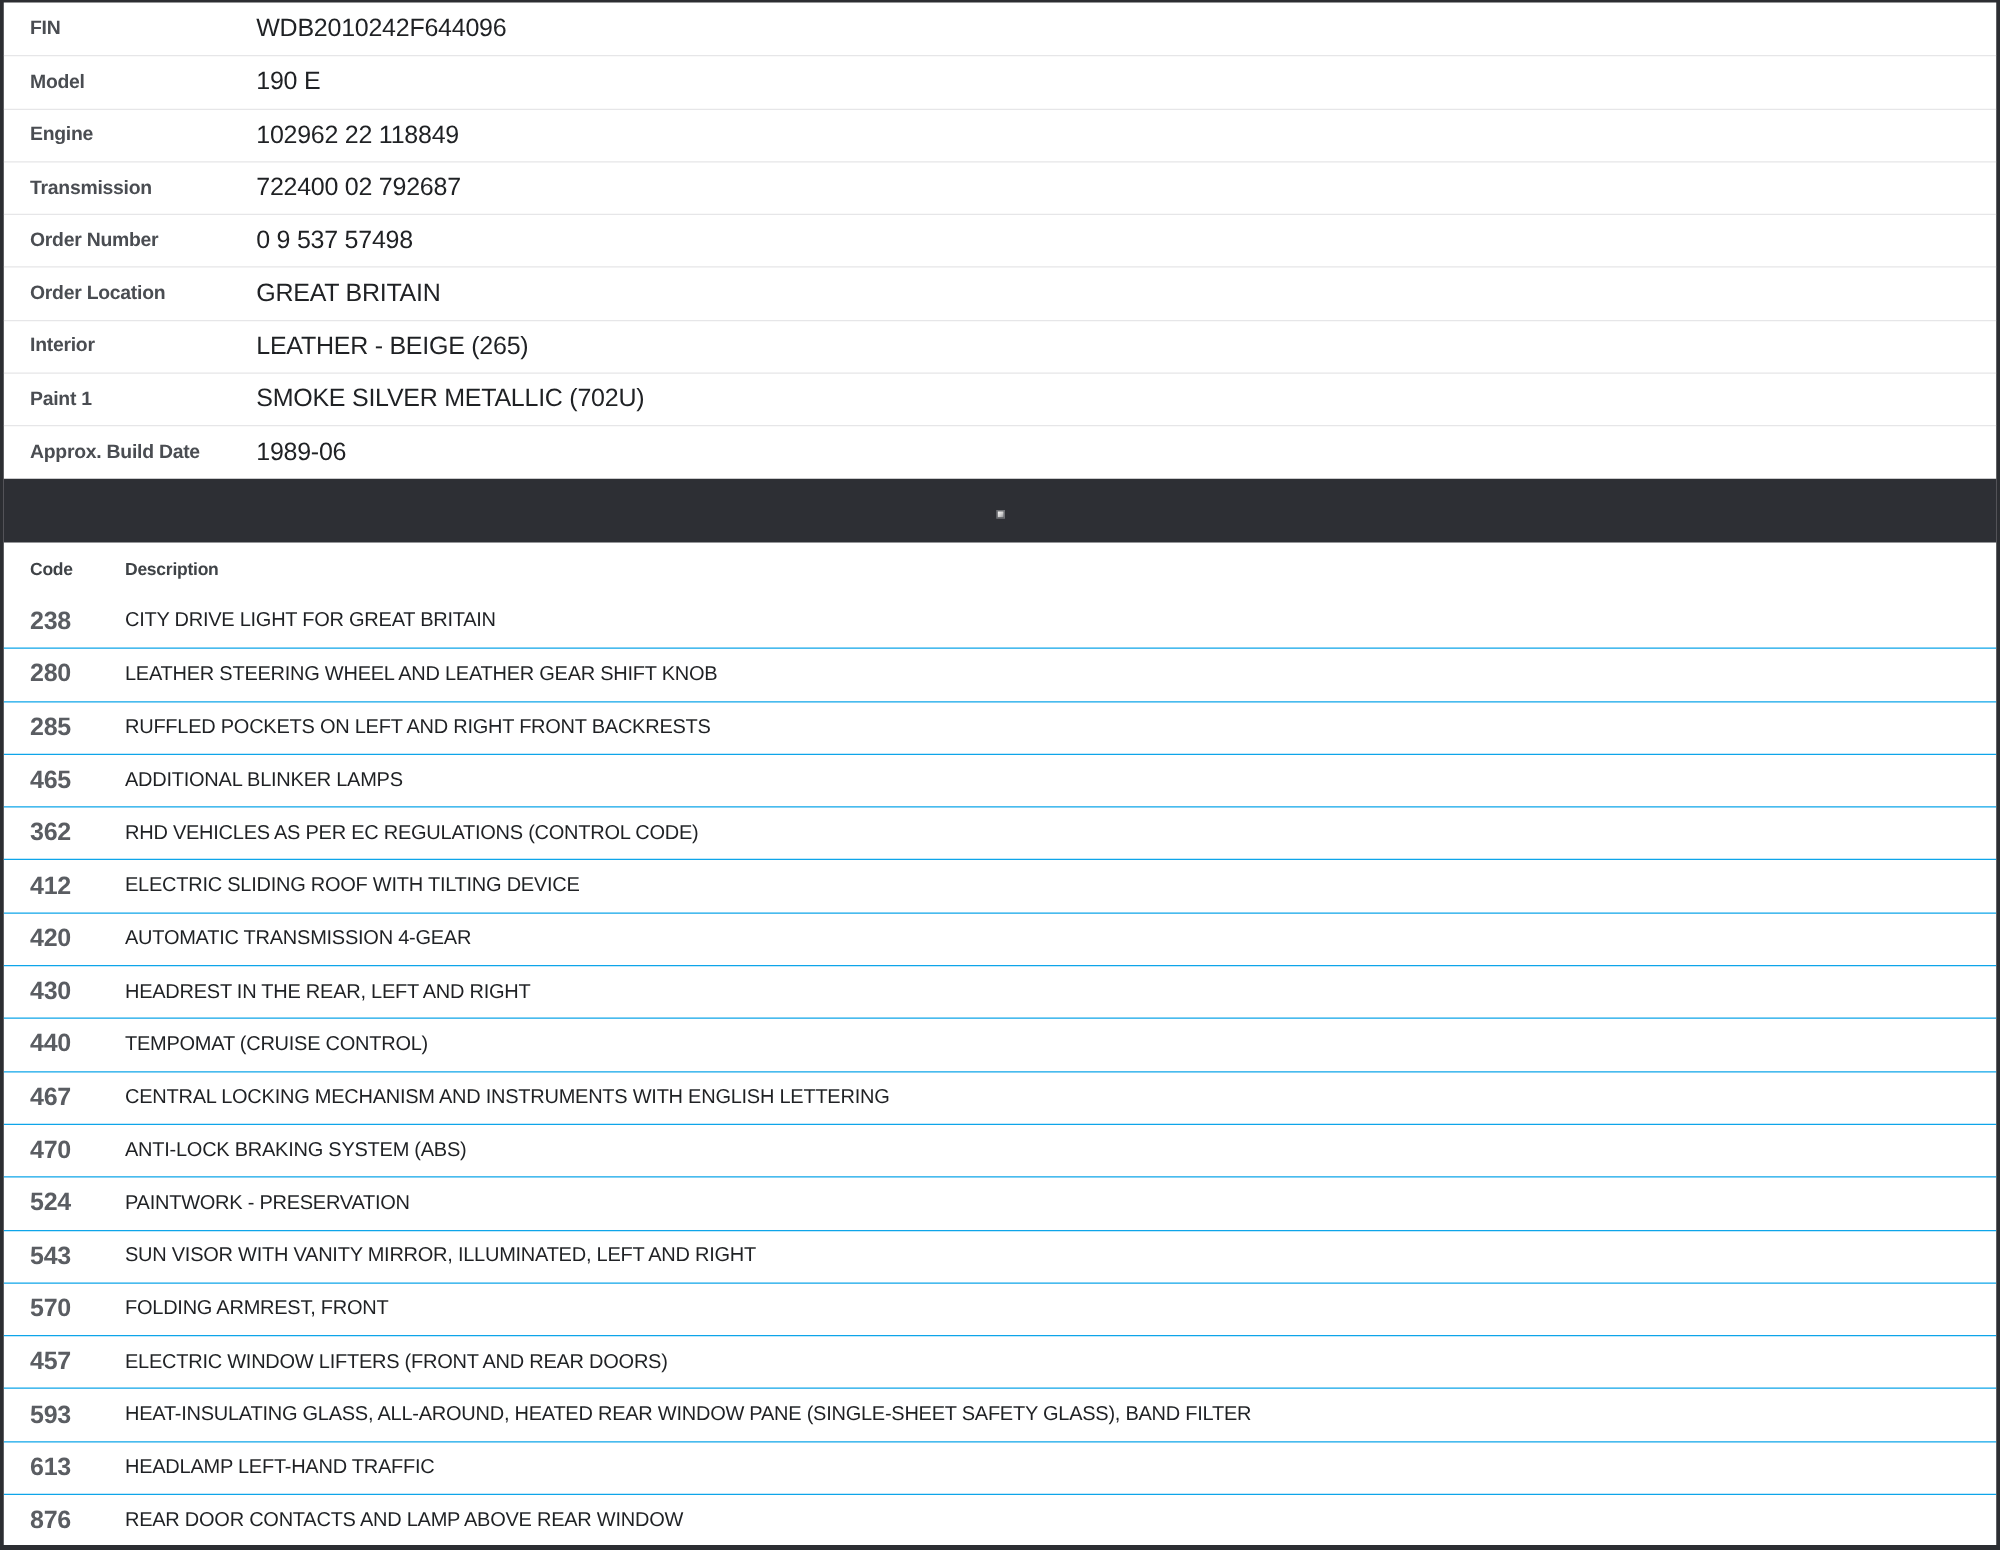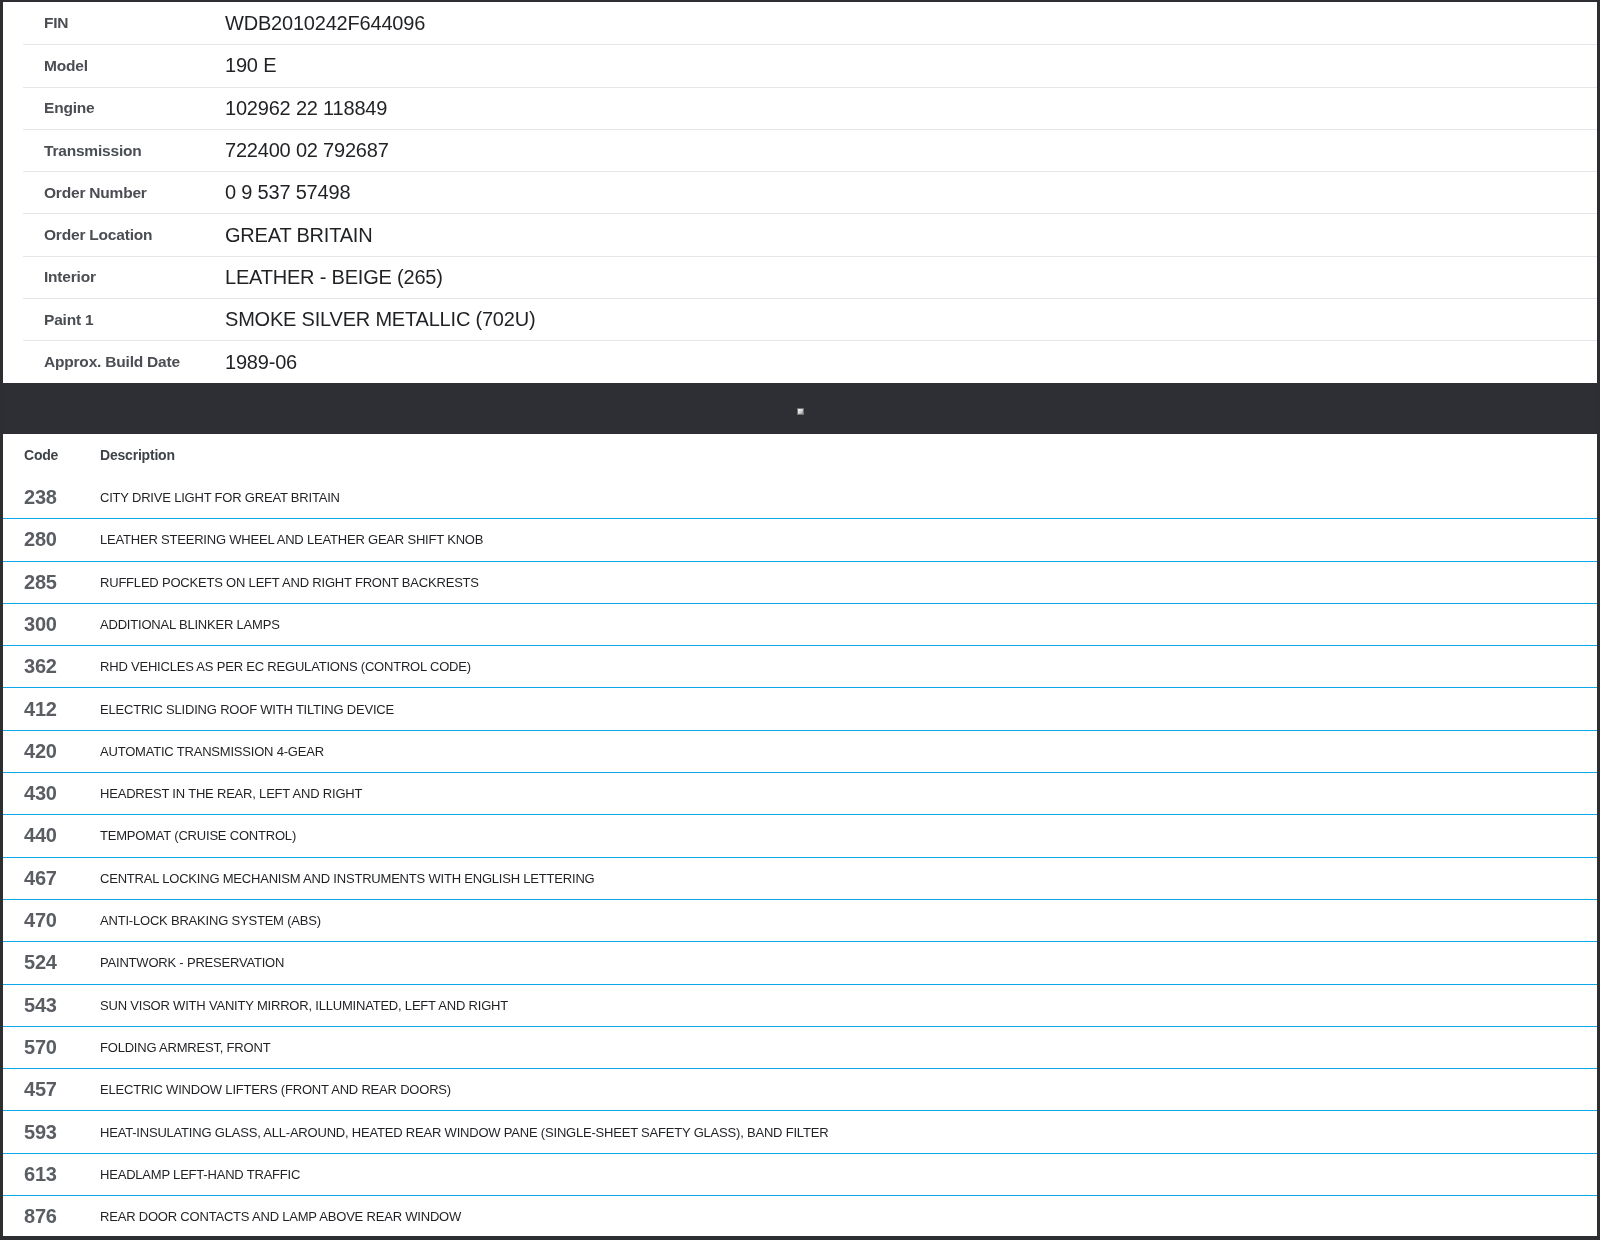--- a/index.html
+++ b/index.html
@@ -13,21 +13,21 @@
     width: 1600px; height: 1240px;
     border-top: 2px solid #2c2e32;
     border-left: 3px solid #2c2e32;
     border-right: 3px solid #2c2e32;
     border-bottom: 4px solid #2c2e32;
     background: #fff;
     overflow: hidden;
   }
 
   
-  .info-table { width: 100%; padding-left: 20px; }
+  .info-table { width: 100%; }
   .info-row {
     display: grid;
     grid-template-columns: 181px 1fr;
     align-items: center;
     height: 42.3px;
     padding-left: 21px;
   }
   .info-row + .info-row { border-top: 1px solid #e6e6e8; }
   .info-label {
     font-size: 15.5px;
@@ -75,21 +75,21 @@
     color: #3f4347;
     letter-spacing: -0.2px;
   }
   .code-cell {
     font-size: 20px;
     font-weight: 700;
     color: #5a5d62;
     letter-spacing: -0.2px;
   }
   .desc-cell {
-    font-size: 13px;
+    font-size: 16px;
     font-weight: 400;
     color: #1f2124;
     letter-spacing: -0.2px;
     white-space: nowrap;
   }
 </style>
 </head>
 <body>
 
 <div class="page">
@@ -162,21 +162,21 @@
           <div class="code-cell">280</div>
           <div class="desc-cell">LEATHER STEERING WHEEL AND LEATHER GEAR SHIFT KNOB</div>
         </div>
 
         <div class="code-row">
           <div class="code-cell">285</div>
           <div class="desc-cell">RUFFLED POCKETS ON LEFT AND RIGHT FRONT BACKRESTS</div>
         </div>
 
         <div class="code-row">
-          <div class="code-cell">300</div>
+          <div class="code-cell">465</div>
           <div class="desc-cell">ADDITIONAL BLINKER LAMPS</div>
         </div>
 
         <div class="code-row">
           <div class="code-cell">362</div>
           <div class="desc-cell">RHD VEHICLES AS PER EC REGULATIONS (CONTROL CODE)</div>
         </div>
 
         <div class="code-row">
           <div class="code-cell">412</div>

